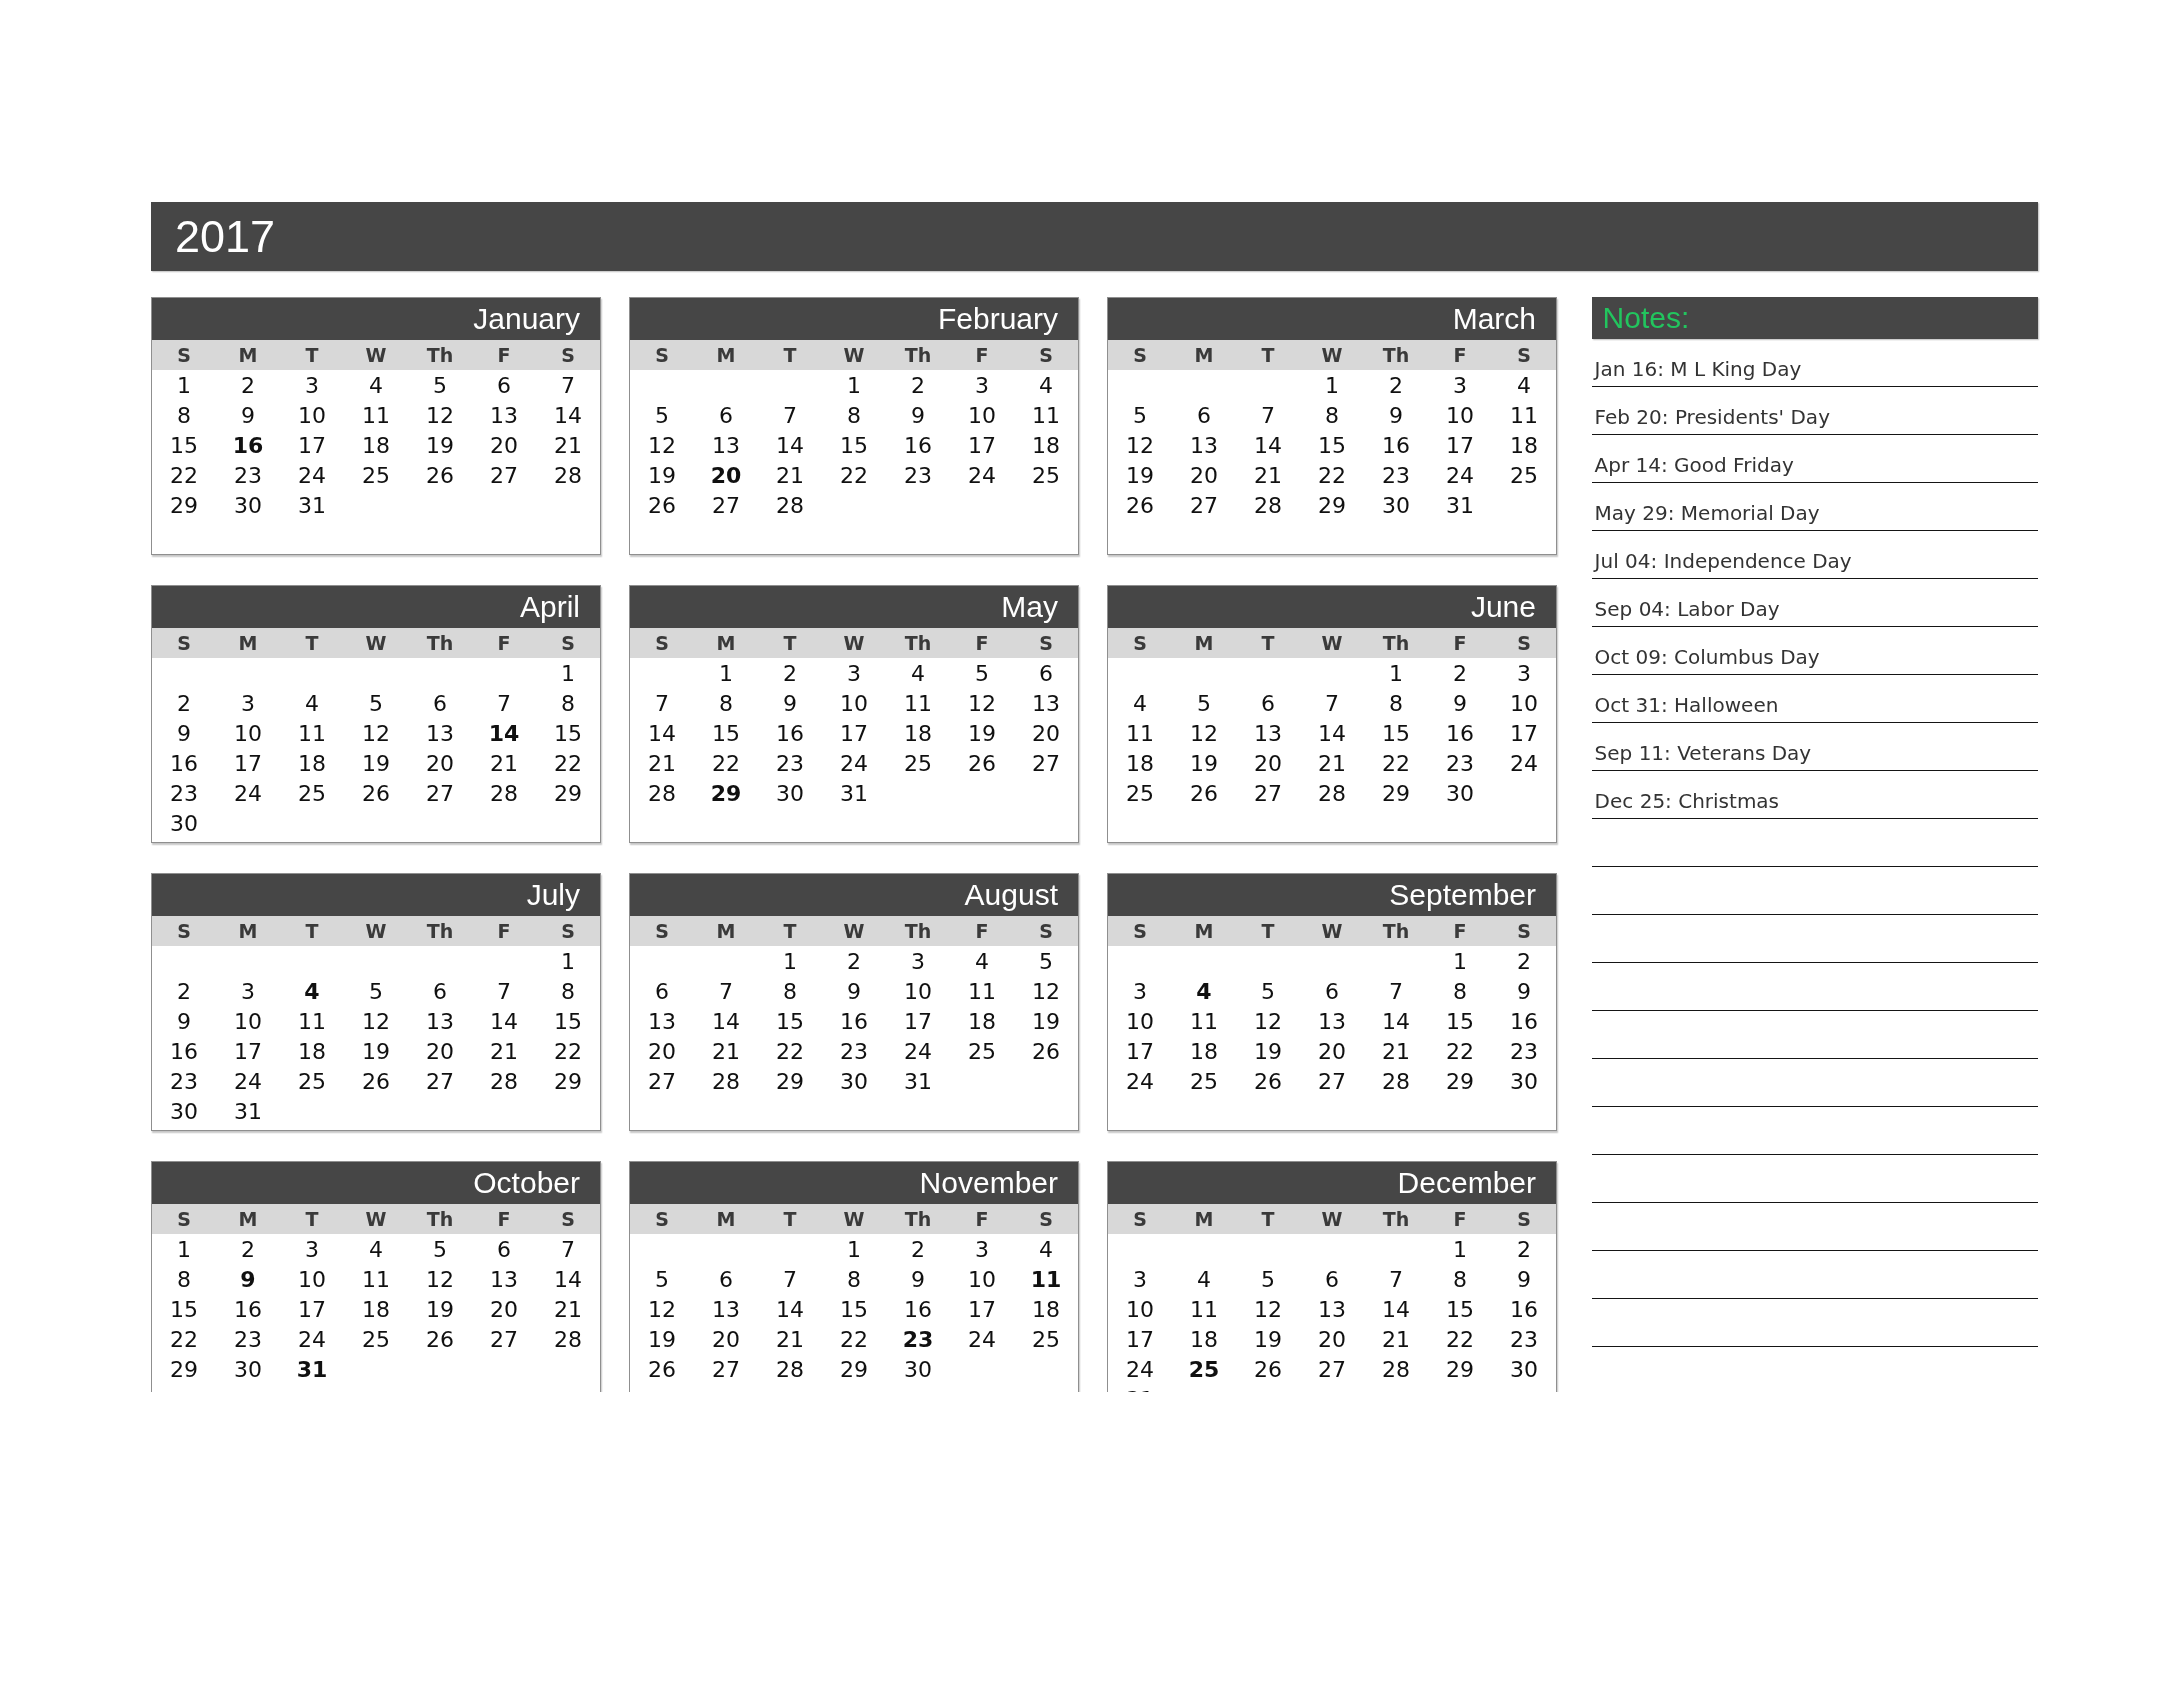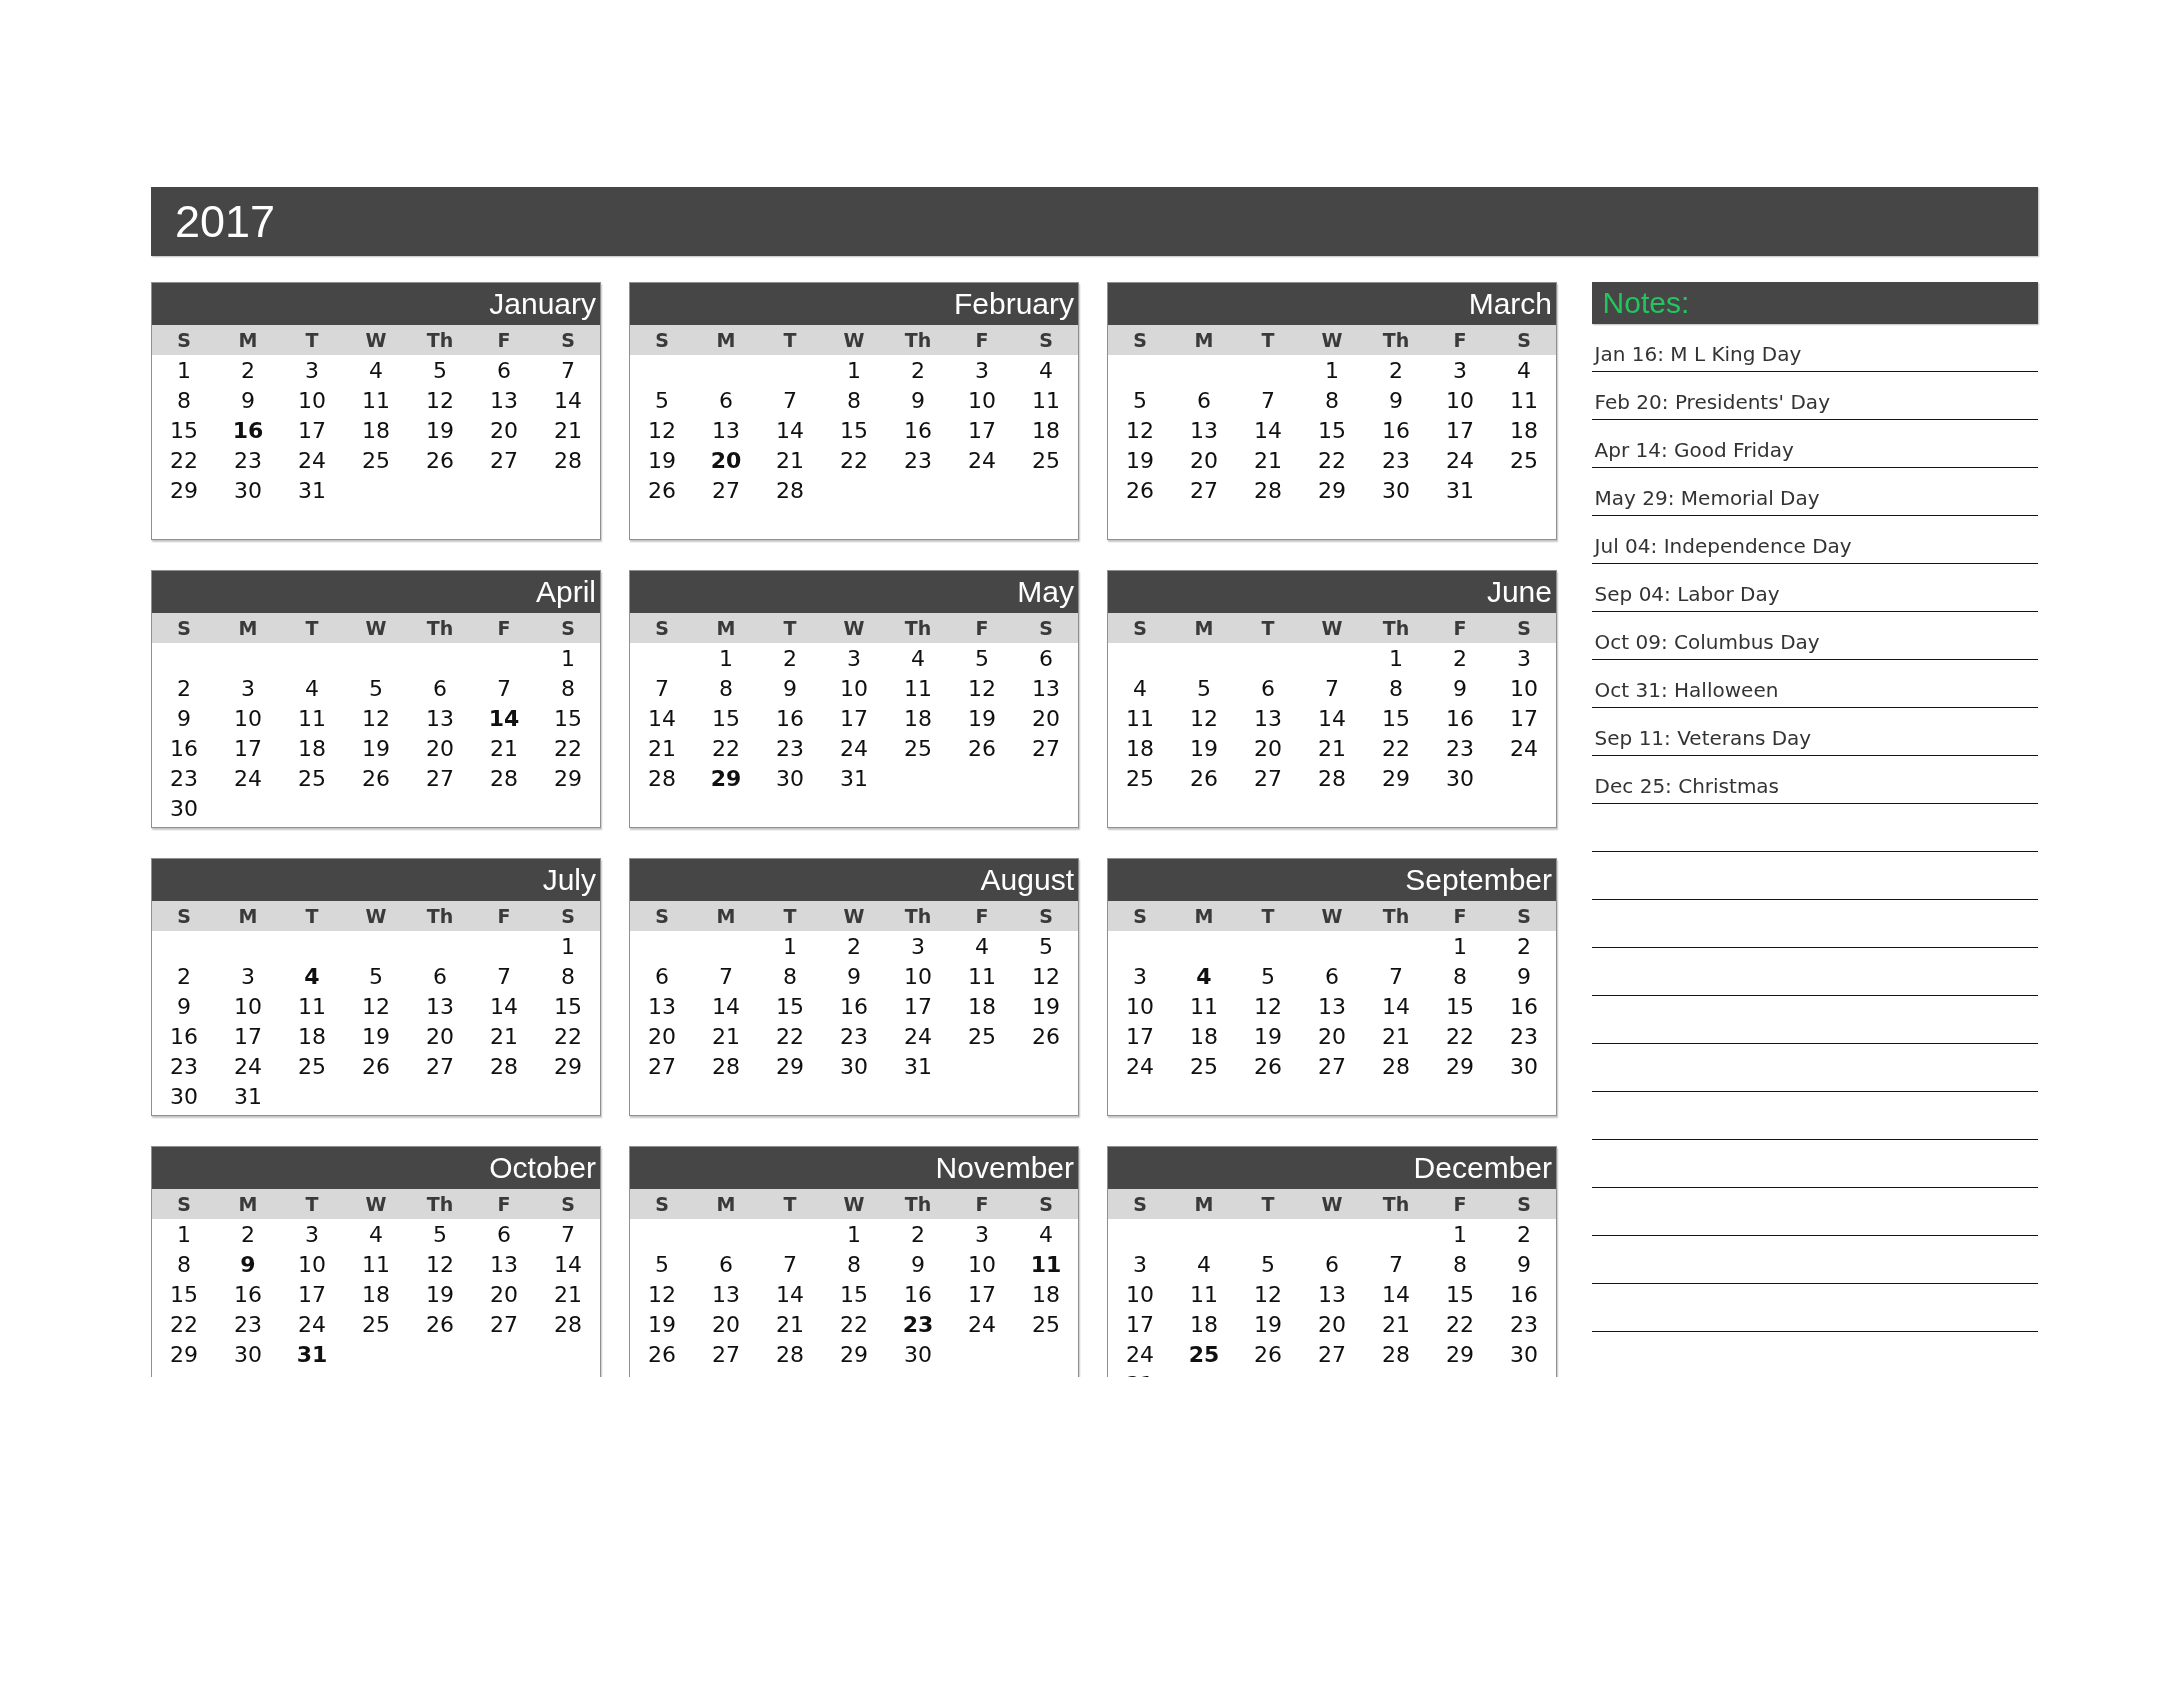--- a/index.html
+++ b/index.html
@@ -10,21 +10,21 @@
     --date-text: #101010;
     --dow-text: #3a3a3a;
     --notes-text: #333333;
     --rule: #151515;
     --url: #8a8a8a;
   }
   * { margin:0; padding:0; box-sizing:border-box; }
   html,body { background:#ffffff; }
   .page {
     position:relative; width:2183px; height:1377px; background:#ffffff;
-    font-family:"DejaVu Sans", sans-serif; overflow:hidden;
+    font-family:"DejaVu Sans", sans-serif; overflow:hidden;margin-top:15px;
   }
   .year-bar {
     position:absolute; left:151px; width:1887px; background:var(--bar-bg);
     color:var(--bar-text); display:flex; align-items:center;
     font-family:"Liberation Sans", sans-serif; font-size:45px;
     box-shadow:1.3px 1.3px 1.3px rgba(0,0,0,0.25);
   }
   .year-bar.top { top:187px; height:69px; padding-left:24px; }
   .year-bar.bottom { top:1434px; height:74px; justify-content:flex-end; padding-right:29px; }
 
@@ -33,21 +33,21 @@
     display:grid; grid-template-columns:repeat(3,450px);
     grid-auto-rows:258px; column-gap:28px; row-gap:30px;
   }
   .month {
     border:1.3px solid var(--block-border); background:#ffffff;
     box-shadow:1.3px 2px 1.3px rgba(0,0,0,0.22);
     display:flex; flex-direction:column;
   }
   .month-header {
     height:42px; flex:0 0 42px; background:var(--bar-bg); color:#ffffff;
-    display:flex; align-items:center; justify-content:flex-end; padding-right:4px;
+    display:flex; align-items:center; justify-content:flex-end; padding-right:20px;
     font-family:"Liberation Sans", sans-serif; font-size:30px;
   }
   .dow-row {
     height:30px; flex:0 0 30px; background:var(--dow-bg);
     display:grid; grid-template-columns:repeat(7,1fr);
     align-items:center; text-align:center;
     font-weight:bold; font-size:19px; color:var(--dow-text);
   }
   .dates-grid {
     display:grid; grid-template-columns:repeat(7,1fr); grid-auto-rows:30px;

